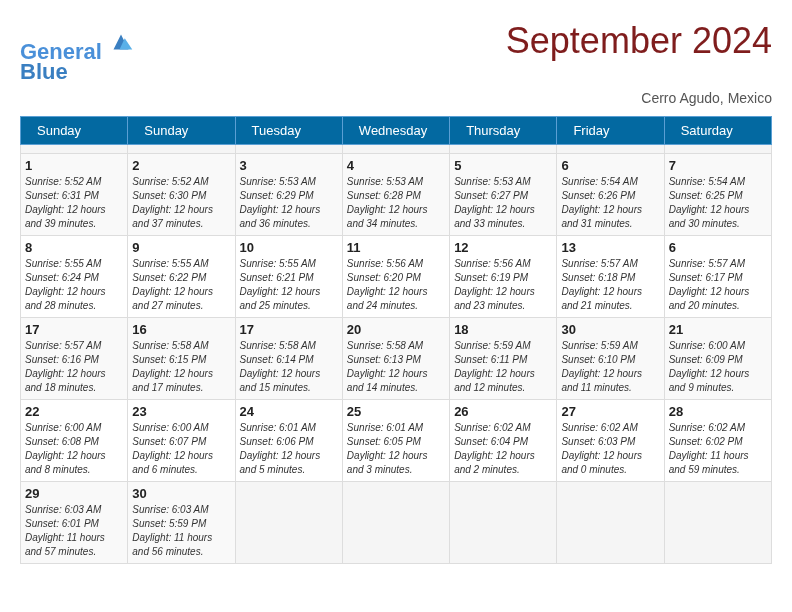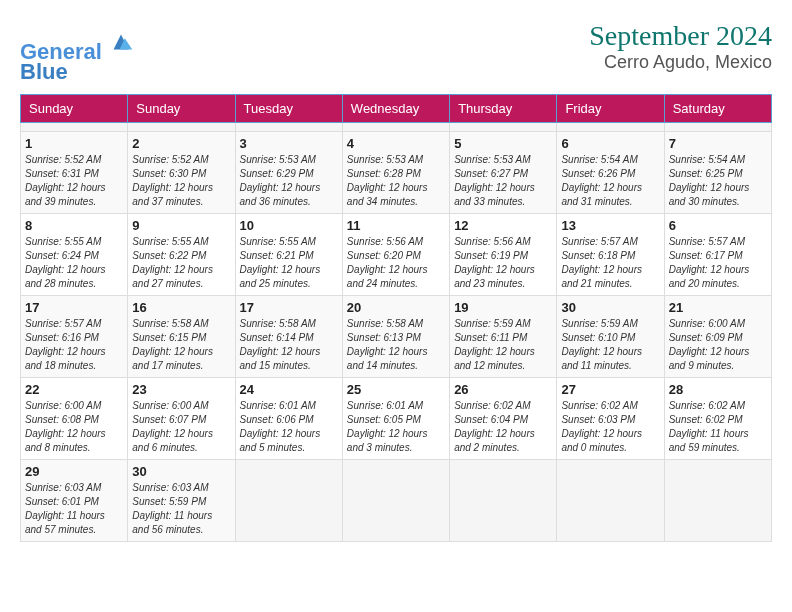--- a/index.html
+++ b/index.html
@@ -32,38 +32,38 @@
     }
     .logo-icon {
       width: 30px;
       height: 30px;
       margin-left: 4px;
     }
     .title-block {
       text-align: right;
     }
     .month-title {
-      font-size: 28px;
-      color: #0f766e;
+      font-size: 36px;
+      color: #7f1d1d;
       font-weight: normal;
-      font-family: Liberation Serif, serif;
     }
     .location {
-      font-size: 18px;
+      font-size: 14px;
       color: #555;
+      margin-top: 28px;
     }
     table {
       width: 100%;
       border-collapse: collapse;
       font-size: 11px;
     }
     thead tr th {
-      background-color: #be185d;
+      background-color: #0369a1;
       color: #fff;
-      padding: 6px 8px;
+      padding: 6px 16px;
       text-align: left;
       font-size: 13px;
       font-weight: normal;
       border: 1px solid #5a9fd4;
     }
     tbody tr td {
       vertical-align: top;
       padding: 4px 4px;
       border: 1px solid #ddd;
       background: #fff;
@@ -207,21 +207,21 @@
         </td>
         <td>
           <span class="day-num">17</span>
           <div class="day-info">Sunrise: 5:58 AM<br>Sunset: 6:14 PM<br>Daylight: 12 hours<br>and 15 minutes.</div>
         </td>
         <td>
           <span class="day-num">20</span>
           <div class="day-info">Sunrise: 5:58 AM<br>Sunset: 6:13 PM<br>Daylight: 12 hours<br>and 14 minutes.</div>
         </td>
         <td>
-          <span class="day-num">19</span>
+          <span class="day-num">18</span>
           <div class="day-info">Sunrise: 5:59 AM<br>Sunset: 6:11 PM<br>Daylight: 12 hours<br>and 12 minutes.</div>
         </td>
         <td>
           <span class="day-num">30</span>
           <div class="day-info">Sunrise: 5:59 AM<br>Sunset: 6:10 PM<br>Daylight: 12 hours<br>and 11 minutes.</div>
         </td>
         <td>
           <span class="day-num">21</span>
           <div class="day-info">Sunrise: 6:00 AM<br>Sunset: 6:09 PM<br>Daylight: 12 hours<br>and 9 minutes.</div>
         </td>

